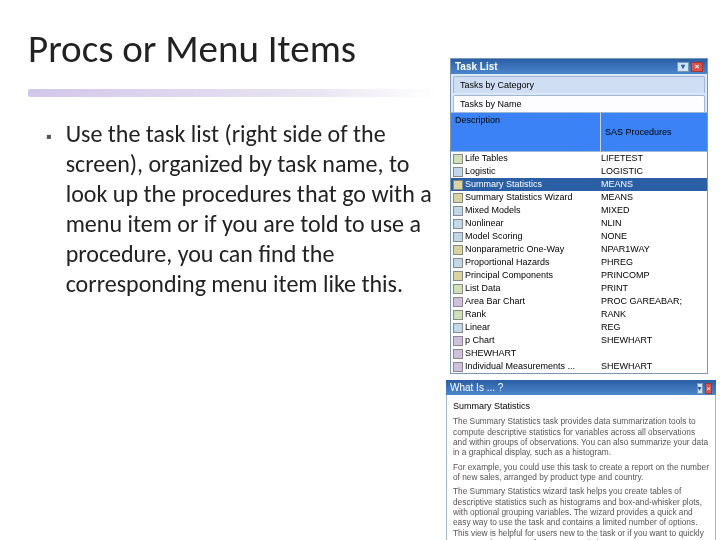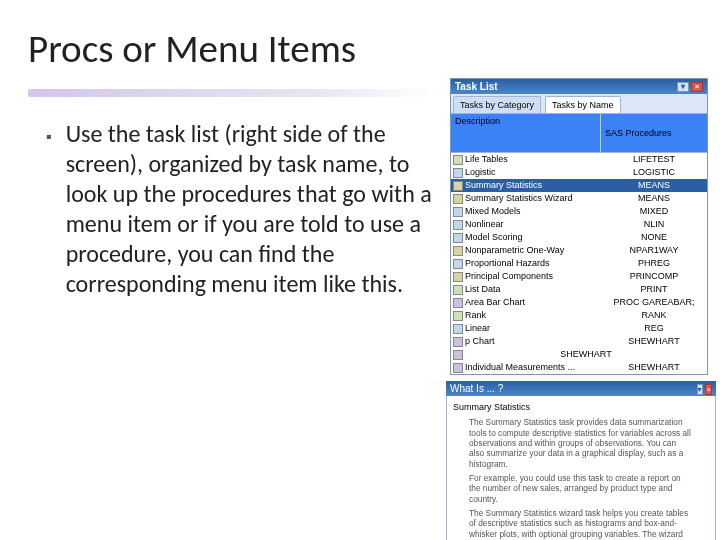--- a/index.html
+++ b/index.html
@@ -52,21 +52,20 @@
     position: relative;
     font-family: Tahoma, Verdana, sans-serif;
     font-size: 10px;
     padding-top: 58px;
   }
   .panel {
     border: 1px solid #7a97b5;
     background: #eef3fa;
     width: 258px;
     margin-left: 4px;
-    margin-top: 20px;
   }
   .panel-titlebar {
     background: linear-gradient(#2a5ea5,#4b86cb);
     color: #fff;
     font-weight: bold;
     padding: 2px 4px;
     display: flex;
     justify-content: space-between;
     align-items: center;
     font-size: 10px;
@@ -77,20 +76,21 @@
   }
   .wb span{
     width:12px;height:10px;background:#d4e3f7;border:1px solid #7a97b5;font-size:8px;text-align:center;line-height:8px;color:#2a5ea5;
   }
   .wb .close{color:#fff;background:#d9534f;border-color:#a33;}
   .tabs {
     display:flex;
     background:#dbe7f7;
     border-bottom:1px solid #9fb7d1;
     font-size:9px;
+    flex-direction:column;
   }
   .tab {
     padding:3px 6px;
     border:1px solid #9fb7d1;
     border-bottom:none;
     background:#cfdef2;
     margin:2px 2px 0 2px;
     border-radius:2px 2px 0 0;
   }
   .tab.active{background:#fdfdff;}
@@ -108,21 +108,21 @@
     overflow:hidden;
   }
   .row {
     display:flex;
     font-size:9px;
     line-height:13px;
   }
   .row.sel{background:#2a5ea5;color:#fff;}
   .cell-ico{width:14px;text-align:center;font-size:9px;}
   .cell-desc{flex:0 0 136px;white-space:nowrap;overflow:hidden;text-overflow:ellipsis;}
-  .cell-proc{flex:1;white-space:nowrap;overflow:hidden;text-align:center;}
+  .cell-proc{flex:1;white-space:nowrap;overflow:hidden;}
   
   .ic{display:inline-block;width:10px;height:10px;margin:1px;border:1px solid #888;vertical-align:middle;}
   .ic.stat{background:#d8d4a0;}
   .ic.table{background:#cfe0b8;}
   .ic.chart{background:#d0c0e0;}
   .ic.regr{background:#c0d8ea;}
   
   .whatis-title{
     background: linear-gradient(#2a5ea5,#4b86cb);
     color:#fff;font-weight:normal;padding:2px 4px;font-size:10px;
@@ -132,21 +132,21 @@
   .whatis-body{
     background:#fff;
     padding:6px 6px 8px 6px;
     font-size:8.3px;
     line-height:1.25;
     color:#333;
     border:1px solid #9fb7d1;
     border-top:none;
   }
   .whatis-body .subj{font-size:9px;color:#000;margin-bottom:4px;}
-  .whatis-body p{margin:4px 16px;filter:blur(0.3px);color:#555;word-break:break-word;}
+  .whatis-body p{margin:4px 0;filter:blur(0.3px);color:#555;word-break:break-word;}
 </style>
 </head>
 <body>
 
 <div class="left">
   <h1 class="title">Procs or Menu Items</h1>
   <div class="underline"></div>
   <div class="bullet-block">
     <div class="bullet-marker">▪</div>
     <div class="bullet-text">Use the task list (right side of the screen), organized by task name, to look up the procedures that go with a menu item or if you are told to use a procedure, you can find the corresponding menu item like this.</div>

